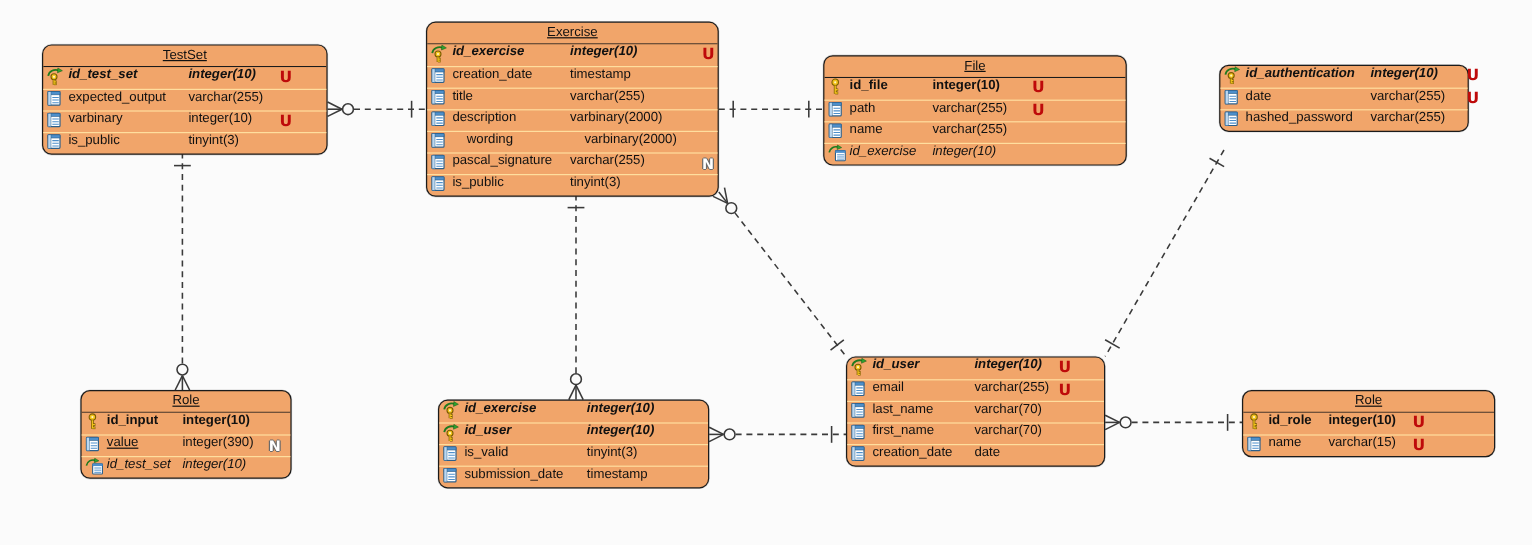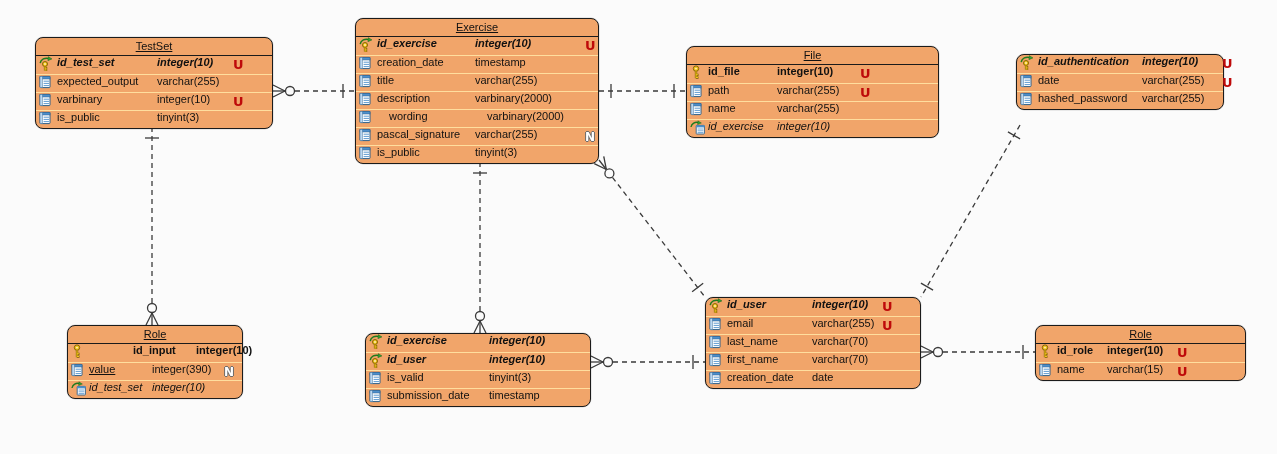--- a/index.html
+++ b/index.html
@@ -360,21 +360,21 @@
         <div class="er-body">
           <div class="er-row st-pk">
             <span class="icon">
               <svg width="13" height="14" viewBox="0 0 13 14">
                 <circle cx="6" cy="3.6" r="2.7" fill="#F2C21C" stroke="#7a5c00" stroke-width="0.9"></circle>
                 <path d="M6 6.2 V13.2 M6 9.8 H8.5 M6 12.6 H8.5" stroke="#7a5c00" stroke-width="2.3" fill="none"></path>
                 <path d="M6 6.2 V13 M6 9.8 H8.1 M6 12.5 H8.1" stroke="#F2C21C" stroke-width="1.1" fill="none"></path>
                 <circle cx="6" cy="3.6" r="0.9" fill="#fff4c2"></circle>
               </svg>
             </span>
-            <span class="col-name" style="width: 63px; flex: 0 0 63px; margin-left: 44px;">id_input</span>
+            <span class="col-name" style="width: 63px; flex: 0 0 63px;">id_input</span>
             <span class="col-type" style="width: 72px; flex: 0 0 72px;">integer(10)</span>
           </div>
           <div class="er-row st-normal">
             <span class="icon">
               <svg width="13" height="14" viewBox="0 0 13 14">
                 <rect x="1" y="1.4" width="10" height="11.2" rx="0.8" fill="#ffffff" stroke="#2C5F8A" stroke-width="1"></rect>
                 <rect x="1" y="1.4" width="10" height="2.6" fill="#4D8FCB" stroke="#2C5F8A" stroke-width="0.5"></rect>
                 <rect x="1" y="1.4" width="2.5" height="11.2" fill="#BBD7F0" stroke="#2C5F8A" stroke-width="0.4"></rect>
                 <path d="M4.6 6.2 H10 M4.6 8.4 H10 M4.6 10.6 H10" stroke="#4D8FCB" stroke-width="0.9"></path>
               </svg>

